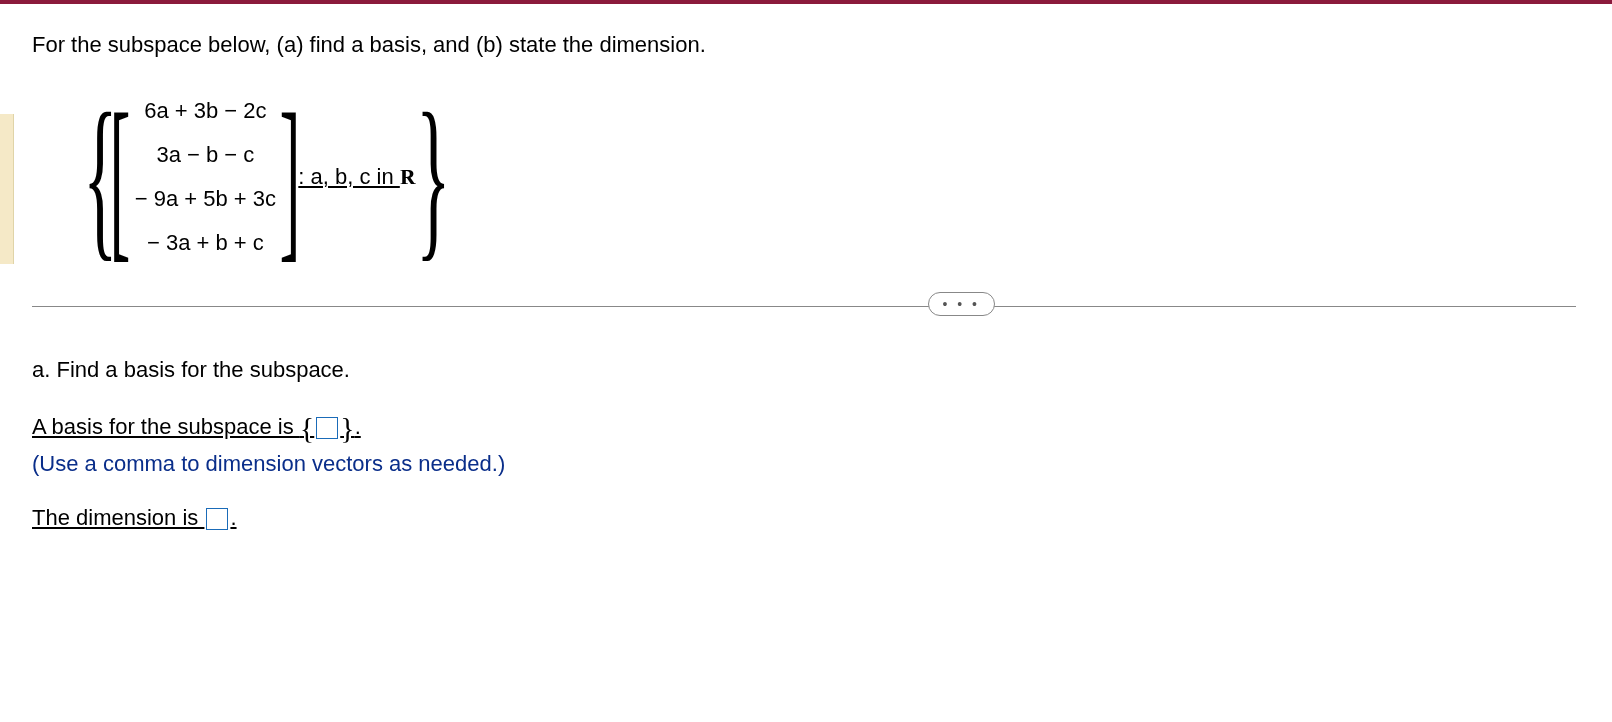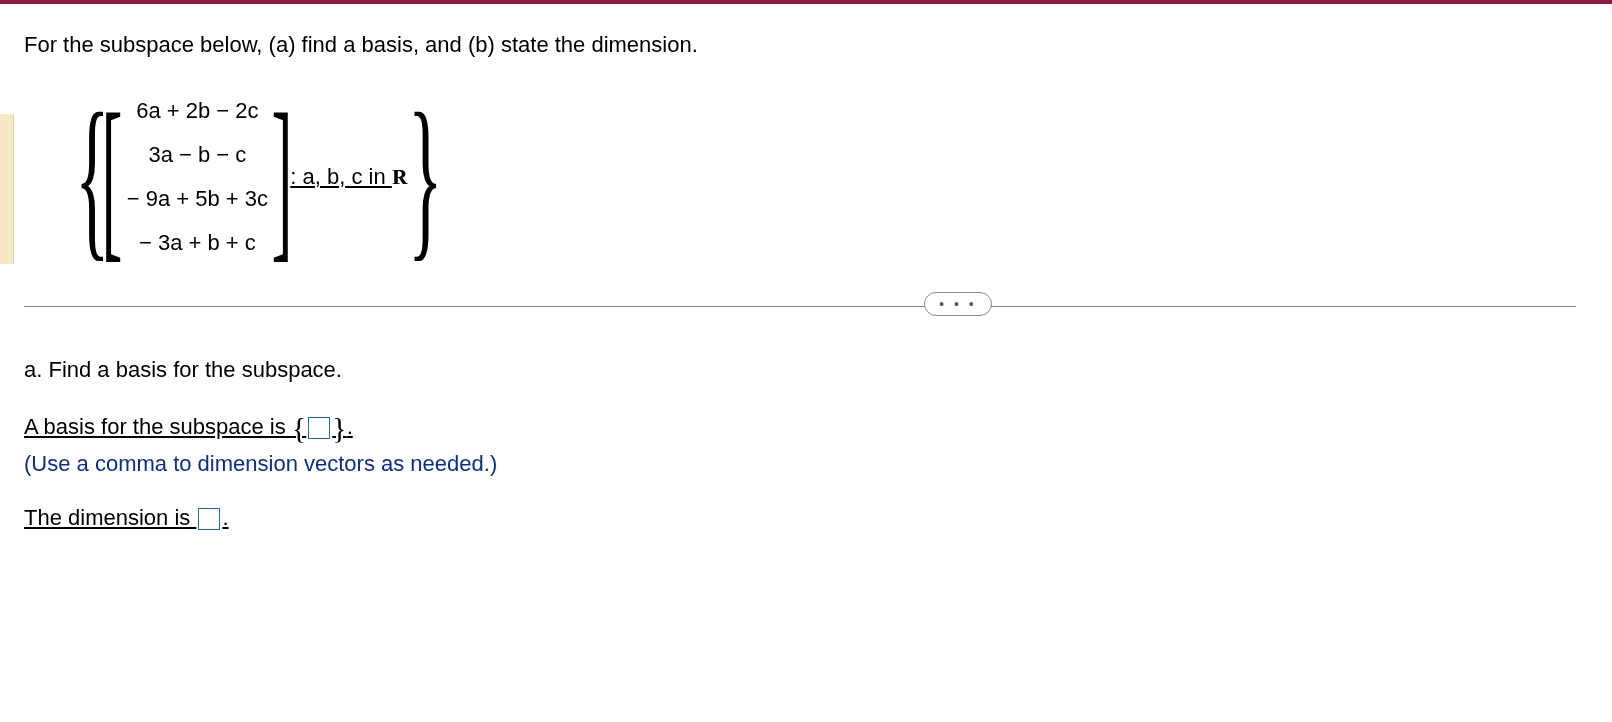--- a/index.html
+++ b/index.html
@@ -8,21 +8,21 @@
       font-size: 22px;
       color: #000;
       background: #fff;
     }
     .top-bar {
       height: 4px;
       background: #8b1a3c;
       width: 100%;
     }
     .content {
-      padding: 28px 36px 40px 24px;
+      padding: 28px 36px 40px 32px;
       position: relative;
     }
     .left-tab {
       position: absolute;
       left: 0;
       top: 110px;
       width: 14px;
       height: 150px;
       background: #f5e9c7;
       border-right: 1px solid #e0d4a8;
@@ -132,21 +132,21 @@
 
 <div class="content">
   <div class="left-tab"></div>
 
   <div class="question-text">For the subspace below, (a) find a basis, and (b) state the dimension.</div>
 
   <div class="math-block">
     <span class="brace-left">{</span>
     <span class="bracket-left">[</span>
     <div class="vector-rows">
-      <div class="vector-row">6a + 2b − 2c</div>
+      <div class="vector-row">6a + 3b − 2c</div>
       <div class="vector-row">3a − b − c</div>
       <div class="vector-row">− 9a + 5b + 3c</div>
       <div class="vector-row">− 3a + b + c</div>
     </div>
     <span class="bracket-right">]</span>
     <span class="condition">
       <span>: a, b, c in </span><span class="real-r">R</span>
     </span>
     <span class="brace-right">}</span>
   </div>

